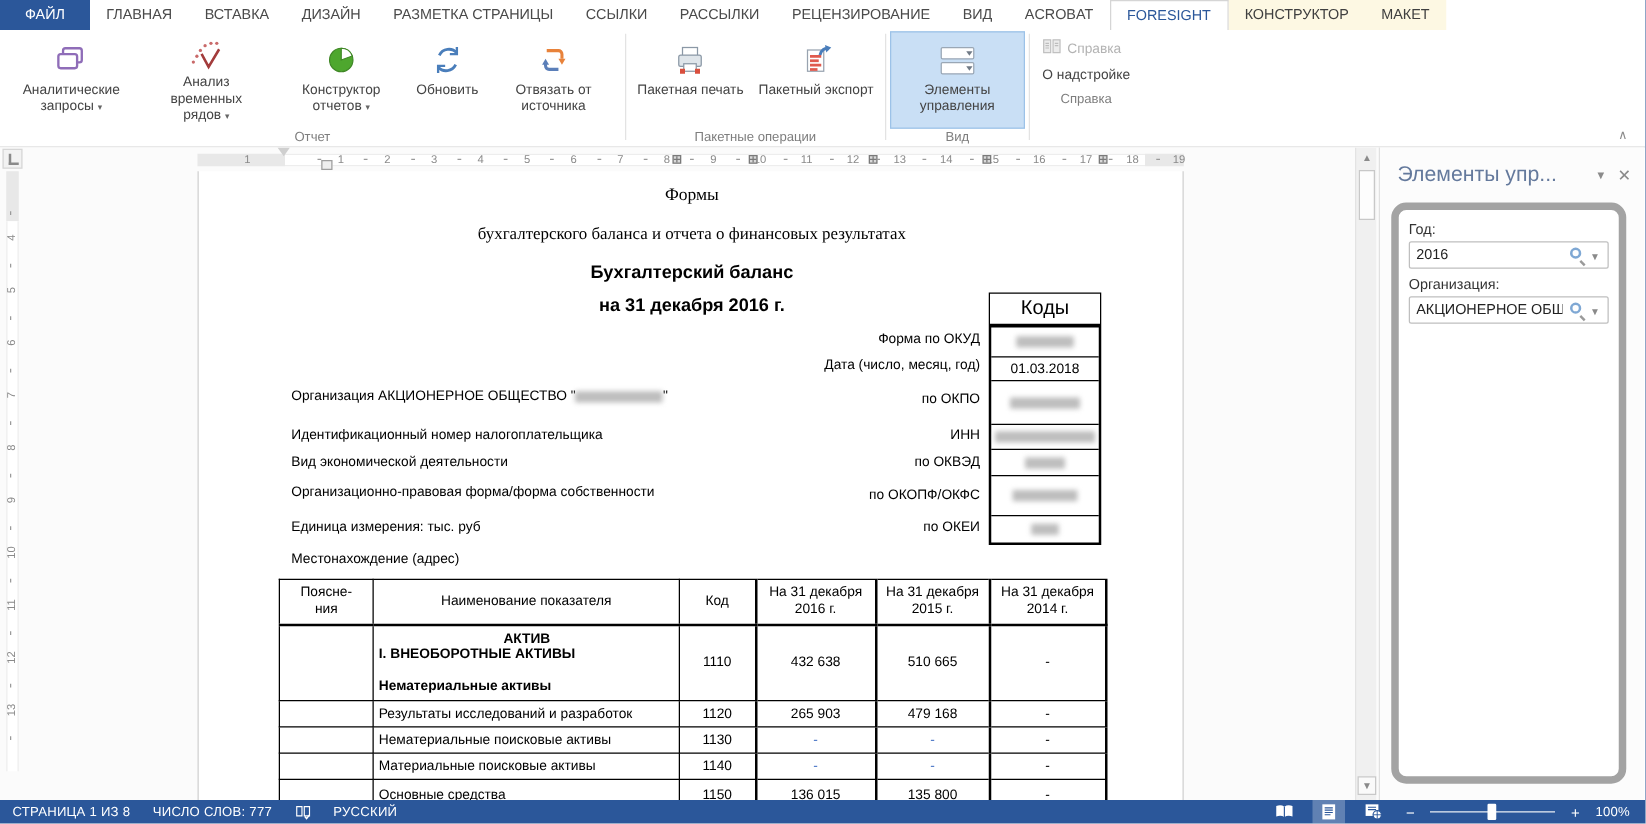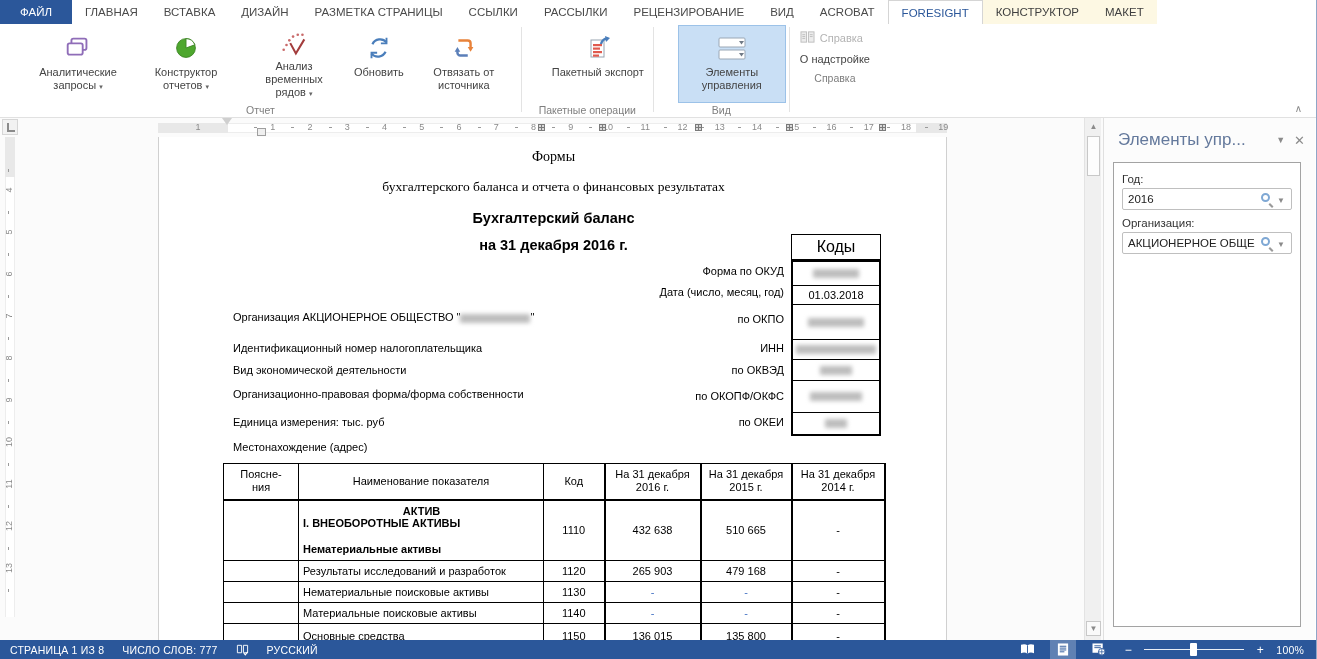--- a/index.html
+++ b/index.html
@@ -11,21 +11,21 @@
   .tabbar{position:absolute;top:0;left:0;right:0;height:24px;display:flex;background:#fff;}
   .tab{display:flex;align-items:center;padding:0 13px;font-size:11.5px;color:#4a4a4a;white-space:nowrap;cursor:default;}
   .t-file{background:#2b579a;color:#fff;padding:0 20px;}
   .t-active{color:#2b579a;background:#fff;border:1px solid #d5d5d5;border-bottom:none;}
   .t-contextual{background:#fdf8e3;color:#3f3f3f;}
 
   
   .ribbon{position:absolute;top:24px;left:0;right:0;height:94px;background:#fff;
           border-bottom:1px solid #e1e1e1;display:flex;align-items:stretch;}
   .rgroup{display:flex;flex-direction:column;}
-  .rbtns{flex:1;display:flex;align-items:center;padding:1px 3px 0;margin-left:21px;}
+  .rbtns{flex:1;display:flex;align-items:center;padding:1px 3px 0;}
   .glabel{height:16px;text-align:center;font-size:10.5px;color:#7e7e7e;line-height:14px;}
   .gsep{width:1px;background:#e3e3e3;margin:3px 0 5px;}
   .bigbtn{display:flex;flex-direction:column;align-items:center;background:none;border:1px solid transparent;
           padding:4px 5px 2px;height:78px;font:inherit;min-width:56px;cursor:default;}
   .bigbtn .bicon{height:36px;display:flex;align-items:center;justify-content:center;}
   .blabel{font-size:11px;line-height:13px;color:#444;text-align:center;white-space:normal;max-width:96px;}
   .has-dd::after{content:"▾";font-size:7px;color:#666;margin-left:3px;}
   .bigbtn.active{background:#c9dff5;border-color:#9cc2e8;}
   .help-col{display:flex;flex-direction:column;padding:6px 10px;gap:7px;align-items:flex-start;}
   .help-item{display:flex;align-items:center;gap:5px;font-size:11px;color:#444;}
@@ -95,21 +95,21 @@
   .doc-table .bluev{color:#4472c4;}
   .nm-lines{white-space:pre-line;line-height:13px;}
 
   
   .panel{position:absolute;top:118px;left:1103px;right:1px;bottom:19px;background:#fcfcfc;border-left:1px solid #e0e0e0;}
   .panel-head{position:absolute;top:12px;left:14px;right:10px;display:flex;align-items:center;}
   .panel-title{font-size:17px;color:#64799c;white-space:nowrap;overflow:hidden;flex:1;}
   .phicon{color:#8b8b8b;margin-left:9px;cursor:pointer;}
   .phicon.dd{font-size:9px;} .phicon.close{font-size:13px;}
   .panel-box{position:absolute;top:44px;left:9px;right:14px;bottom:13px;background:#fff;
-             border:1px solid #a3a3a3;border-radius:0;padding:8px 8px;}
+             border:6px solid #a3a3a3;border-radius:12px;padding:8px 8px;}
   .flabel{font-size:11.5px;color:#333;margin:2px 0 3px;}
   .pfield{position:relative;height:22px;border:1px solid #bfbfbf;border-radius:2px;background:#fff;
           display:flex;align-items:center;padding:0 36px 0 5px;font-size:11.5px;color:#222;margin-bottom:7px;}
   .pval{white-space:nowrap;overflow:hidden;}
   .mag{position:absolute;right:21px;top:4px;width:9px;height:9px;border:2px solid #7fa8d4;border-radius:50%;}
   .mag::after{content:"";position:absolute;left:7px;top:8px;width:2px;height:5px;background:#9a9a9a;transform:rotate(-45deg);}
   .fdd{position:absolute;right:6px;top:7px;color:#8a8a8a;font-size:8px;}
 
   
   .statusbar{position:absolute;bottom:0;left:0;right:0;height:19px;background:#2b579a;color:#fff;
@@ -153,44 +153,44 @@
             <svg width="30" height="30" viewBox="0 0 32 32">
                 <rect x="9" y="6" width="16" height="12" rx="2" fill="#fff" stroke="#8f6db8" stroke-width="2"></rect>
                 <rect x="5" y="11" width="16" height="12" rx="2" fill="#fff" stroke="#8f6db8" stroke-width="2"></rect>
               </svg>
           </span>
           <span class="blabel has-dd">Аналитические запросы</span>
         </button>
         <button class="bigbtn">
           <span class="bicon">
             <svg width="30" height="30" viewBox="0 0 32 32">
-                <circle cx="16" cy="16" r="10" fill="#4ea72e" stroke="#3e8625"></circle>
-                <path d="M16 16 L16 6 A10 10 0 0 1 25.4 12.6 Z" fill="#ffffff" stroke="#3e8625" stroke-width="1"></path>
-              </svg>
-          </span>
-          <span class="blabel has-dd">Конструктор отчетов</span>
-        </button>
-        <button class="bigbtn">
-          <span class="bicon">
-            <svg width="30" height="30" viewBox="0 0 32 32">
                 <g fill="#c96a6a">
                   <circle cx="5" cy="21" r="1.4"></circle>
                   <circle cx="8" cy="16" r="1.4"></circle>
                   <circle cx="11" cy="11" r="1.4"></circle>
                   <circle cx="15" cy="7" r="1.4"></circle>
                   <circle cx="20" cy="5" r="1.4"></circle>
                   <circle cx="25" cy="5" r="1.4"></circle>
                 </g>
                 <polyline points="12,14 18,25 27,10" fill="none" stroke="#a33c3c" stroke-width="2.2"></polyline>
               </svg>
           </span>
           <span class="blabel has-dd">Анализ временных рядов</span>
         </button>
         <button class="bigbtn">
           <span class="bicon">
+            <svg width="30" height="30" viewBox="0 0 32 32">
+                <circle cx="16" cy="16" r="10" fill="#4ea72e" stroke="#3e8625"></circle>
+                <path d="M16 16 L16 6 A10 10 0 0 1 25.4 12.6 Z" fill="#ffffff" stroke="#3e8625" stroke-width="1"></path>
+              </svg>
+          </span>
+          <span class="blabel has-dd">Конструктор отчетов</span>
+        </button>
+        <button class="bigbtn">
+          <span class="bicon">
             <svg width="30" height="30" viewBox="0 0 32 32" fill="none" stroke="#4a7ebb" stroke-width="2.4">
                 <path d="M9 12 A9 9 0 0 1 24 10"></path>
                 <path d="M23 20 A9 9 0 0 1 8 22"></path>
                 <path d="M24 5 V11 H18" stroke-width="2"></path>
                 <path d="M8 27 V21 H14" stroke-width="2"></path>
               </svg>
           </span>
           <span class="blabel">Обновить</span>
         </button>
         <button class="bigbtn">
@@ -204,20 +204,32 @@
           </span>
           <span class="blabel">Отвязать от источника</span>
         </button>
       </div>
       <div class="glabel">Отчет</div>
     </div>
     <div class="gsep"></div>
 
     <div class="rgroup">
       <div class="rbtns">
+        <button class="bigbtn">
+          <span class="bicon">
+            <svg width="32" height="32" viewBox="0 0 32 32">
+                <rect x="10" y="6" width="12" height="7" fill="#fff" stroke="#8b98a6"></rect>
+                <rect x="7" y="12" width="18" height="9" rx="1.5" fill="#dfe5ea" stroke="#8b98a6"></rect>
+                <rect x="11" y="19" width="10" height="6" fill="#fff" stroke="#8b98a6"></rect>
+                <rect x="8" y="23" width="4" height="4" fill="#d94f3d"></rect>
+                <rect x="20" y="23" width="4" height="4" fill="#d94f3d"></rect>
+              </svg>
+          </span>
+          <span class="blabel">Пакетная печать</span>
+        </button>
         <button class="bigbtn">
           <span class="bicon">
             <svg width="32" height="32" viewBox="0 0 32 32">
                 <rect x="9" y="8" width="13" height="17" fill="#fff" stroke="#98a3b0"></rect>
                 <rect x="11" y="12" width="9" height="2.2" fill="#e05a4e"></rect>
                 <rect x="11" y="15.5" width="7" height="2.2" fill="#e05a4e"></rect>
                 <rect x="11" y="19" width="9" height="2.2" fill="#e05a4e"></rect>
                 <rect x="11" y="22.5" width="6" height="2.2" fill="#e05a4e"></rect>
                 <path d="M19 12 C20 8 23 6 26 7" fill="none" stroke="#4a7ebb" stroke-width="2.4"></path>
                 <path d="M23 4 l5 2 l-4 4 z" fill="#4a7ebb"></path>

